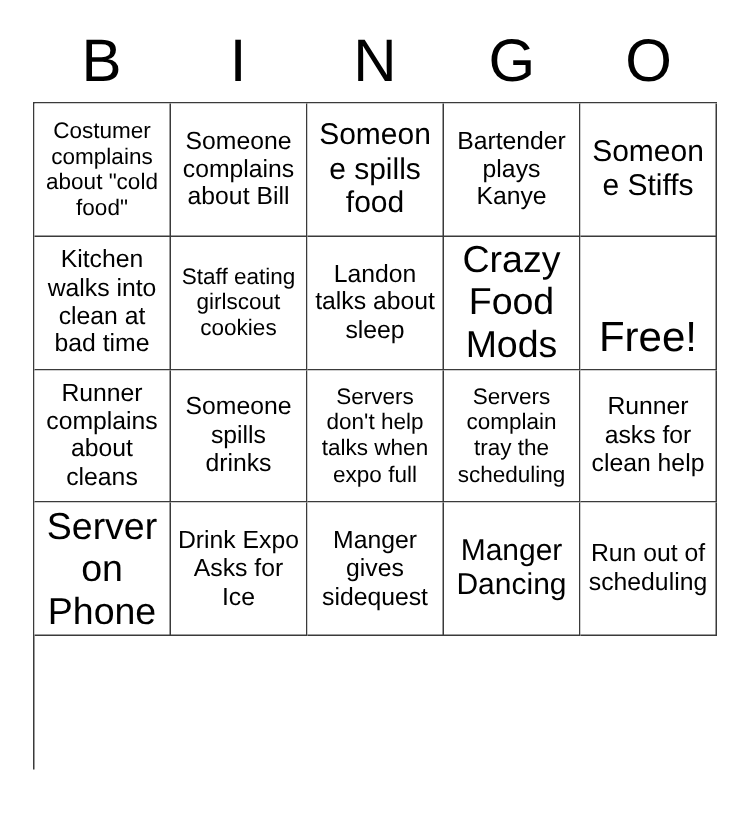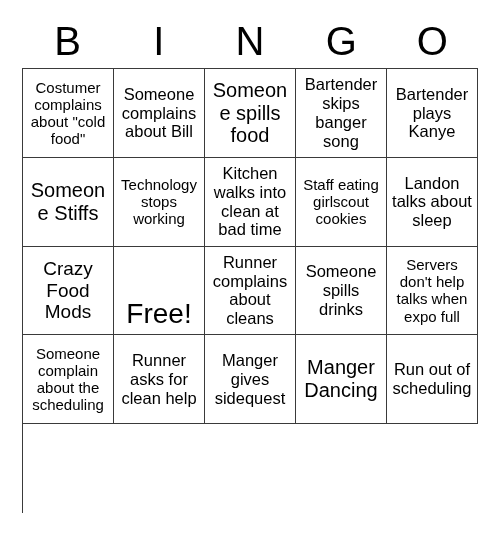--- a/index.html
+++ b/index.html
@@ -72,21 +72,21 @@
     width: 100%;
     line-height: 1.14;
     word-wrap: break-word;
     hyphens: none;
   }
   
   .fs-xs   { font-size: 13.5px; }
   .fs-sm   { font-size: 15px; }
   .fs-md   { font-size: 16.5px; }
   .fs-lg   { font-size: 20px; text-align: center; }
-  .fs-xl   { font-size: 19px; }
+  .fs-xl   { font-size: 25px; }
   .fs-free { font-size: 28px; margin-top: 47px; }
 </style>
 </head>
 <body>
 
 <div id="bingo-card">
 
   <div class="header-row">
     <div class="header-letter">B</div>
     <div class="header-letter">I</div>
@@ -100,31 +100,25 @@
     <div class="cell">
         <span class="cell-text fs-sm">Costumer complains about "cold food"</span>
       </div>
     <div class="cell">
         <span class="cell-text fs-md">Someone complains about Bill</span>
       </div>
     <div class="cell">
         <span class="cell-text fs-lg">Someone spills food</span>
       </div>
     <div class="cell">
-        <span class="cell-text fs-md">Bartender skips banger song</span>
-      </div>
-    <div class="cell">
         <span class="cell-text fs-md">Bartender plays Kanye</span>
       </div>
 
     <div class="cell">
         <span class="cell-text fs-lg">Someone Stiffs</span>
-      </div>
-    <div class="cell">
-        <span class="cell-text fs-sm">Technology stops working</span>
       </div>
     <div class="cell">
         <span class="cell-text fs-md">Kitchen walks into clean at bad time</span>
       </div>
     <div class="cell">
         <span class="cell-text fs-sm">Staff eating girlscout cookies</span>
       </div>
 
     <div class="cell">
         <span class="cell-text fs-md">Landon talks about sleep</span>
@@ -139,26 +133,32 @@
         <span class="cell-text fs-md">Runner complains about cleans</span>
       </div>
     <div class="cell">
         <span class="cell-text fs-md">Someone spills drinks</span>
       </div>
 
     <div class="cell">
         <span class="cell-text fs-sm">Servers don't help talks when expo full</span>
       </div>
     <div class="cell">
-        <span class="cell-text fs-sm">Someone complain about the scheduling</span>
+        <span class="cell-text fs-sm">Servers complain tray the scheduling</span>
       </div>
     <div class="cell">
         <span class="cell-text fs-md">Runner asks for clean help</span>
       </div>
+    <div class="cell">
+        <span class="cell-text fs-xl">Server on Phone</span>
+      </div>
 
+    <div class="cell">
+        <span class="cell-text fs-md">Drink Expo Asks for Ice</span>
+      </div>
     <div class="cell">
         <span class="cell-text fs-md">Manger gives sidequest</span>
       </div>
     <div class="cell">
         <span class="cell-text fs-lg">Manger Dancing</span>
       </div>
     <div class="cell">
         <span class="cell-text fs-md">Run out of scheduling</span>
       </div>
 

